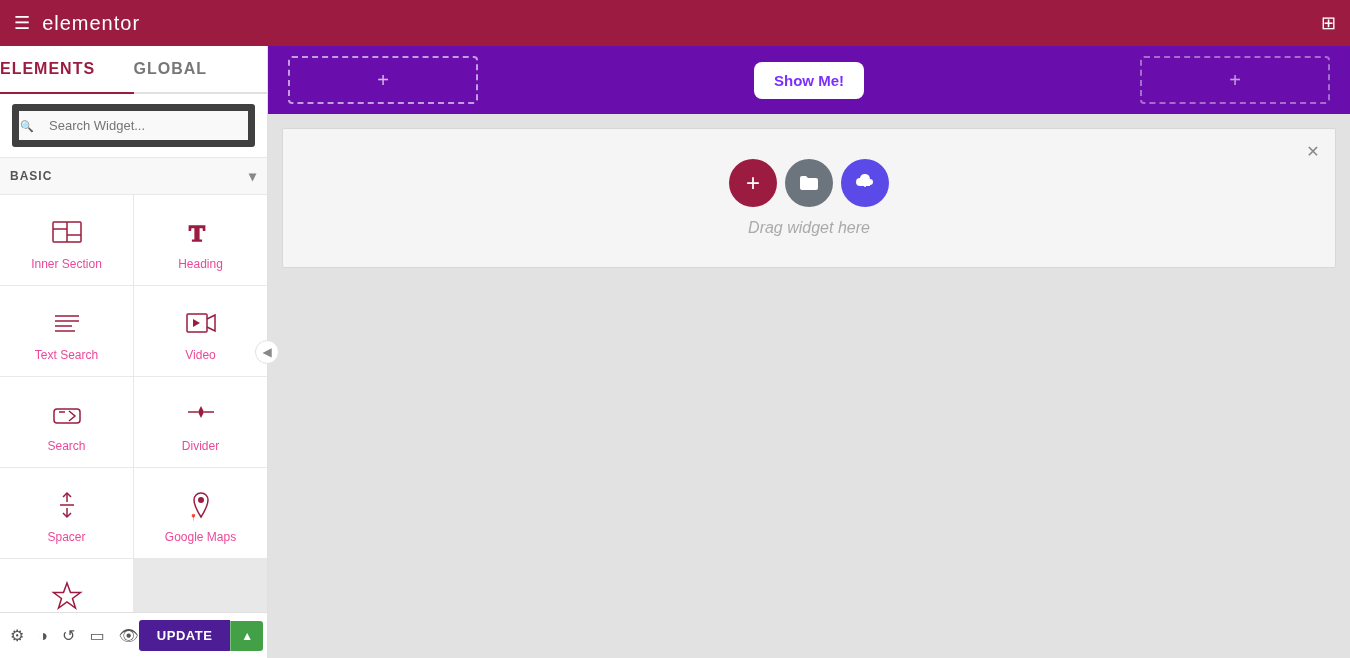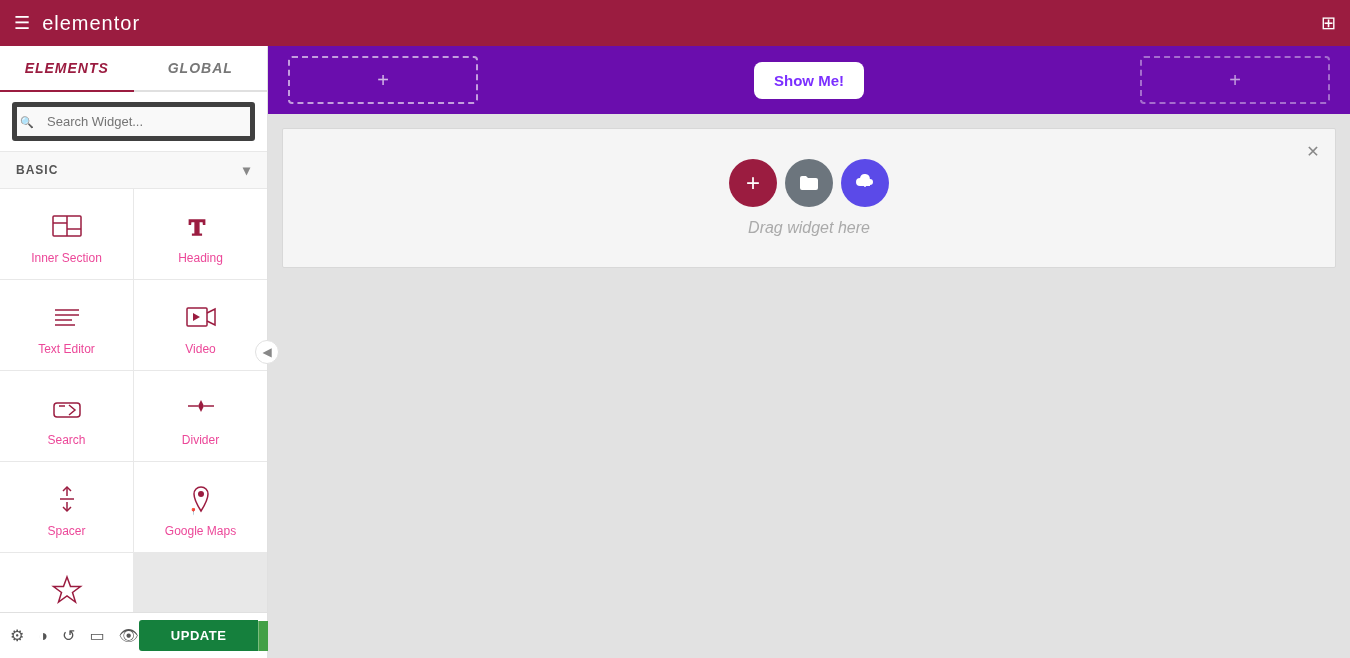--- a/index.html
+++ b/index.html
@@ -32,45 +32,44 @@
       flex-shrink: 0;
     }
 
     
     .sidebar-tabs {
       display: flex;
       border-bottom: 2px solid #e0e0e0;
     }
     .sidebar-tab {
       flex: 1;
-      text-align: center;
+      text-align: left;
       padding: 14px 0;
-      font-size: 14px;
+      font-size: 16px;
       font-weight: 600;
       letter-spacing: 1px;
       cursor: pointer;
       color: #777;
       text-transform: uppercase;
-      font-style: italic;
     }
     .sidebar-tab.active {
       color: #9b1c40;
       border-bottom: 2px solid #9b1c40;
       margin-bottom: -2px;
     }
 
     
     .sidebar-search {
       padding: 10px 12px;
       border-bottom: 1px solid #e8e8e8;
     }
     .sidebar-search input {
       width: 100%;
       padding: 7px 10px 7px 30px;
-      border: 5px solid #404040;
+      border: 7px solid #404040;
       border-radius: 3px;
       font-size: 13px;
       color: #555;
       background: #f9f9f9;
       outline: none;
     }
     .search-wrapper {
       position: relative;
     }
     .search-wrapper::before {
@@ -81,21 +80,21 @@
       transform: translateY(-50%);
       font-size: 11px;
       color: #aaa;
     }
 
     
     .section-header {
       display: flex;
       justify-content: space-between;
       align-items: center;
-      padding: 10px 16px;
+      padding: 10px 10px;
       font-size: 12px;
       font-weight: 700;
       color: #555;
       letter-spacing: 1px;
       text-transform: uppercase;
       background: #f8f8f8;
       border-bottom: 1px solid #e8e8e8;
     }
     .section-header-chevron { color: #888; font-size: 14px; cursor: pointer; }
 
@@ -136,24 +135,24 @@
       display: flex;
       align-items: center;
       justify-content: space-between;
       padding: 0 10px;
       flex-shrink: 0;
     }
     .bottom-toolbar-left { display: flex; gap: 14px; align-items: center; }
     .toolbar-icon { font-size: 16px; color: #555; cursor: pointer; }
     .update-btn-group { display: flex; align-items: center; }
     .update-btn {
-      background: #15803d;
+      background: #4c1d95;
       color: #fff;
       border: none;
-      padding: 8px 32px;
+      padding: 8px 18px;
       font-size: 13px;
       font-weight: 600;
       cursor: pointer;
       border-radius: 3px 0 0 3px;
       letter-spacing: 0.5px;
     }
     .update-arrow-btn {
       background: #43a047;
       color: #fff;
       border: none;
@@ -357,21 +356,21 @@
       </div>
 
 
       <div class="widget-item">
         <svg class="widget-svg" viewBox="0 0 34 34">
           <line x1="5" y1="10" x2="29" y2="10"></line>
           <line x1="5" y1="15" x2="29" y2="15"></line>
           <line x1="5" y1="20" x2="22" y2="20"></line>
           <line x1="5" y1="25" x2="25" y2="25"></line>
         </svg>
-        <span class="widget-label">Text Editor</span>
+        <span class="widget-label">Text Search</span>
       </div>
 
       <div class="widget-item">
         <svg class="widget-svg" viewBox="0 0 34 34">
           <rect x="3" y="8" width="20" height="18" rx="1"></rect>
           <polyline points="23,13 31,9 31,25 23,21"></polyline>
           <polygon points="9,13 9,21 16,17" fill="#9b1c40" stroke="none"></polygon>
         </svg>
         <span class="widget-label">Video</span>
       </div>

